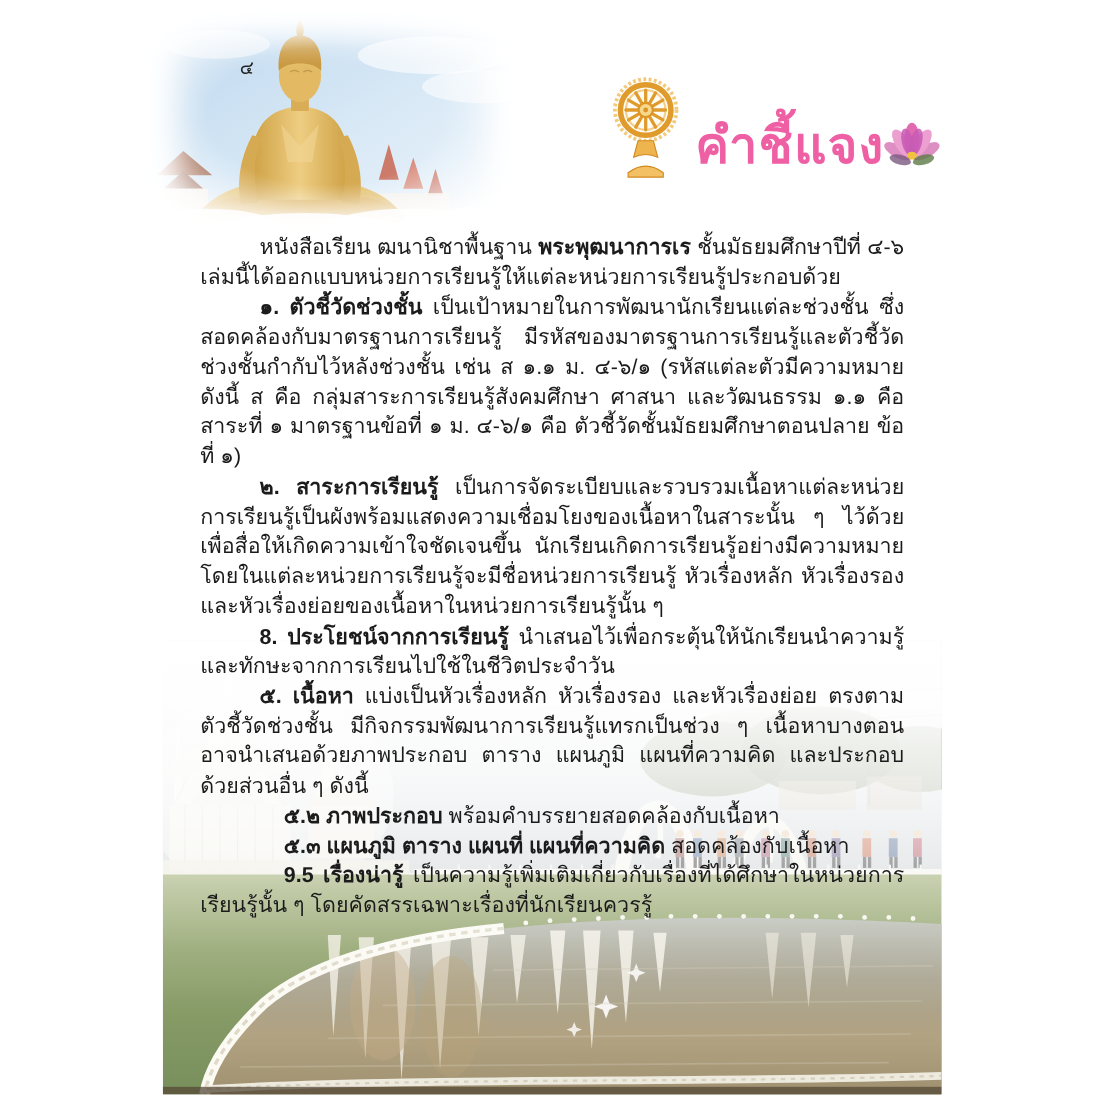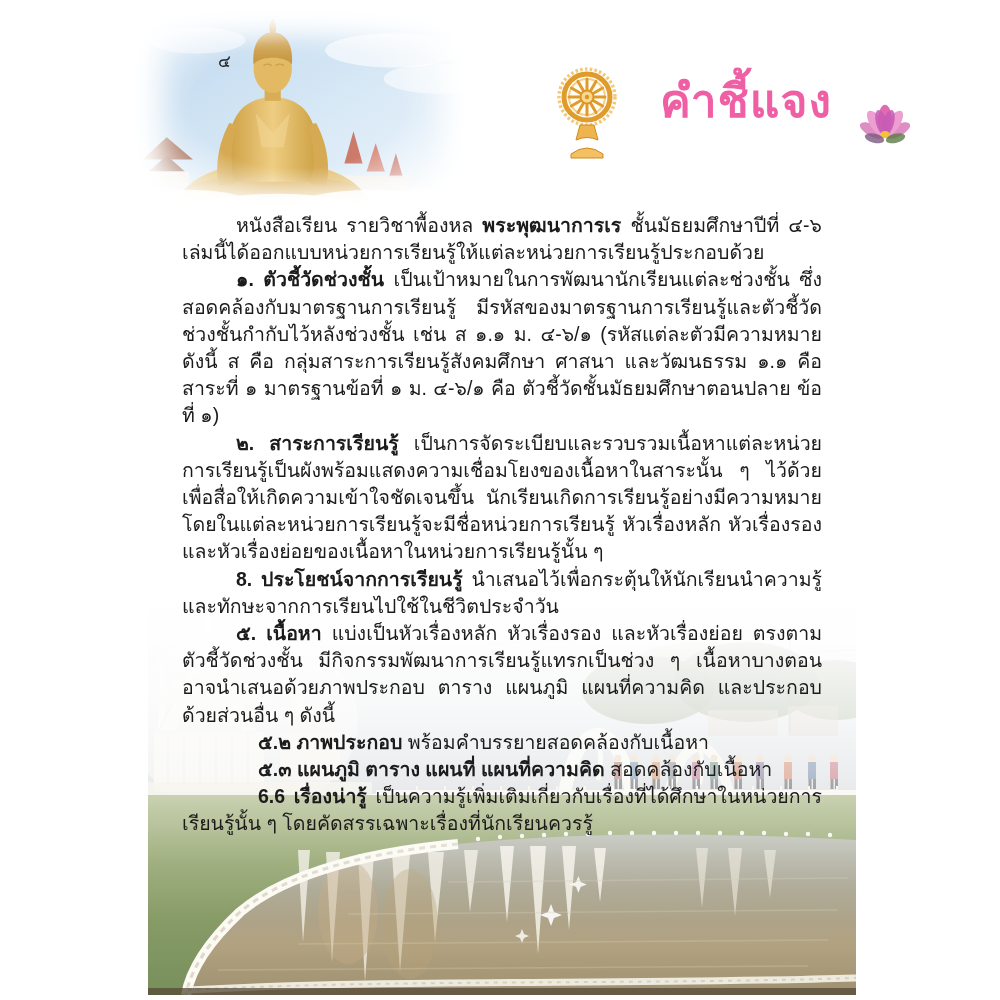--- a/index.html
+++ b/index.html
@@ -13,21 +13,21 @@
   .top-photo svg { display:block; width:100%; height:100%; }
   .top-photo .vignette {
     position:absolute; inset:0;
     background: radial-gradient(ellipse 64% 60% at 48% 45%,
       rgba(255,255,255,0) 50%, rgba(255,255,255,.55) 75%, #fff 97%);
     box-shadow: inset 0 0 30px 22px #ffffff;
   }
   .page-number { position:absolute; left:218px; top:47px; font-size:17px; color:#222; z-index:3; }
 
   
-  .header { position:absolute; left:556px; top:64px; height:104px; display:flex; align-items:flex-start; z-index:3;gap:28px; }
+  .header { position:absolute; left:556px; top:64px; height:104px; display:flex; align-items:flex-end; z-index:3; }
   .wheel { width:62px; height:96px; }
   .page-title {
     font-size:46px; font-weight:bold; color:#ef5fa4; margin-left:14px;
     letter-spacing:1px; white-space:nowrap; text-shadow:0 0 1px rgba(255,255,255,.8);
   }
   .lotus { width:58px; height:52px; margin-left:-4px; margin-top:40px; }
 
   
   .body-text {
     position:absolute; left:182px; top:212px; width:640px; z-index:2;
@@ -161,28 +161,28 @@
             <ellipse cx="32" cy="28" rx="5" ry="11" fill="#7a5a80" opacity=".8"></ellipse>
           </g>
         <g transform="rotate(76 32 40)">
             <ellipse cx="32" cy="28" rx="5" ry="11" fill="#5d7a46" opacity=".8"></ellipse>
           </g>
       </svg>
     </span>
   </div>
 
   <div class="body-text">
-    <p class="p-l1"><span>หนังสือเรียน รายวิชาพื้องหล </span><span class="bold">พระพุฒนาการเร</span><span> ชั้นมัธยมศึกษาปีที่ ๔-๖ เล่มนี้ได้ออกแบบหน่วยการเรียนรู้ให้แต่ละหน่วยการเรียนรู้ประกอบด้วย</span></p>
+    <p class="p-l1"><span>หนังสือเรียน ฒนานิชาพื้นฐาน </span><span class="bold">พระพุฒนาการเร</span><span> ชั้นมัธยมศึกษาปีที่ ๔-๖ เล่มนี้ได้ออกแบบหน่วยการเรียนรู้ให้แต่ละหน่วยการเรียนรู้ประกอบด้วย</span></p>
     <p class="p-l1"><span></span><span class="bold">๑. ตัวชี้วัดช่วงชั้น</span><span> เป็นเป้าหมายในการพัฒนานักเรียนแต่ละช่วงชั้น ซึ่งสอดคล้องกับมาตรฐานการเรียนรู้ มีรหัสของมาตรฐานการเรียนรู้และตัวชี้วัดช่วงชั้นกำกับไว้หลังช่วงชั้น เช่น ส ๑.๑ ม. ๔-๖/๑ (รหัสแต่ละตัวมีความหมาย ดังนี้ ส คือ กลุ่มสาระการเรียนรู้สังคมศึกษา ศาสนา และวัฒนธรรม ๑.๑ คือ สาระที่ ๑ มาตรฐานข้อที่ ๑ ม. ๔-๖/๑ คือ ตัวชี้วัดชั้นมัธยมศึกษาตอนปลาย ข้อที่ ๑)</span></p>
     <p class="p-l1"><span></span><span class="bold">๒. สาระการเรียนรู้</span><span> เป็นการจัดระเบียบและรวบรวมเนื้อหาแต่ละหน่วยการเรียนรู้เป็นผังพร้อมแสดงความเชื่อมโยงของเนื้อหาในสาระนั้น ๆ ไว้ด้วย เพื่อสื่อให้เกิดความเข้าใจชัดเจนขึ้น นักเรียนเกิดการเรียนรู้อย่างมีความหมาย โดยในแต่ละหน่วยการเรียนรู้จะมีชื่อหน่วยการเรียนรู้ หัวเรื่องหลัก หัวเรื่องรอง และหัวเรื่องย่อยของเนื้อหาในหน่วยการเรียนรู้นั้น ๆ</span></p>
     <p class="p-l1"><span></span><span class="bold">8. ประโยชน์จากการเรียนรู้</span><span> นำเสนอไว้เพื่อกระตุ้นให้นักเรียนนำความรู้และทักษะจากการเรียนไปใช้ในชีวิตประจำวัน</span></p>
     <p class="p-l1"><span></span><span class="bold">๕. เนื้อหา</span><span> แบ่งเป็นหัวเรื่องหลัก หัวเรื่องรอง และหัวเรื่องย่อย ตรงตามตัวชี้วัดช่วงชั้น มีกิจกรรมพัฒนาการเรียนรู้แทรกเป็นช่วง ๆ เนื้อหาบางตอนอาจนำเสนอด้วยภาพประกอบ ตาราง แผนภูมิ แผนที่ความคิด และประกอบด้วยส่วนอื่น ๆ ดังนี้</span></p>
     <p class="p-l2"><span></span><span class="bold">๕.๒ ภาพประกอบ</span><span> พร้อมคำบรรยายสอดคล้องกับเนื้อหา</span></p>
     <p class="p-l2"><span></span><span class="bold">๕.๓ แผนภูมิ ตาราง แผนที่ แผนที่ความคิด</span><span> สอดคล้องกับเนื้อหา</span></p>
-    <p class="p-l2"><span></span><span class="bold">6.6 เรื่องน่ารู้</span><span> เป็นความรู้เพิ่มเติมเกี่ยวกับเรื่องที่ได้ศึกษาในหน่วยการเรียนรู้นั้น ๆ โดยคัดสรรเฉพาะเรื่องที่นักเรียนควรรู้</span></p>
+    <p class="p-l2"><span></span><span class="bold">9.5 เรื่องน่ารู้</span><span> เป็นความรู้เพิ่มเติมเกี่ยวกับเรื่องที่ได้ศึกษาในหน่วยการเรียนรู้นั้น ๆ โดยคัดสรรเฉพาะเรื่องที่นักเรียนควรรู้</span></p>
   </div>
 
   <div class="bottom-photo">
     <svg viewBox="0 0 708 413">
       <defs>
         <linearGradient id="skyG" x1="0" y1="0" x2="0" y2="1">
           <stop offset="0" stop-color="#edeff0"></stop>
             <stop offset="1" stop-color="#ccd1d5"></stop>
         </linearGradient>
         <linearGradient id="grassG" x1="0" y1="0" x2="0" y2="1">

